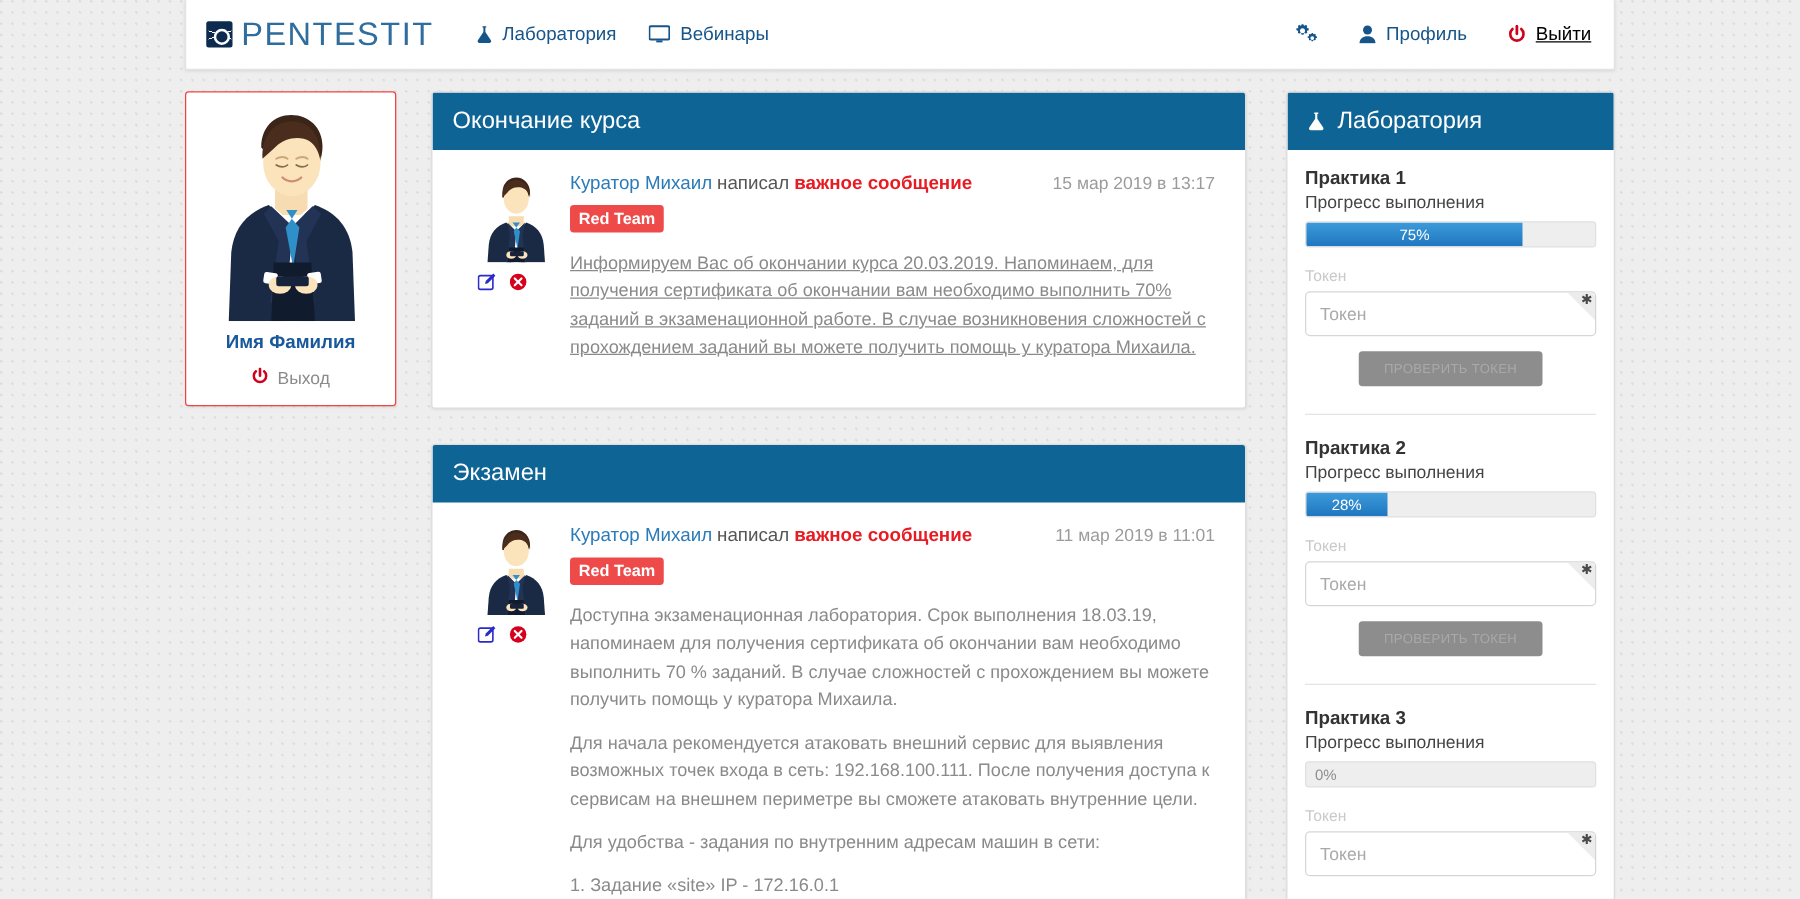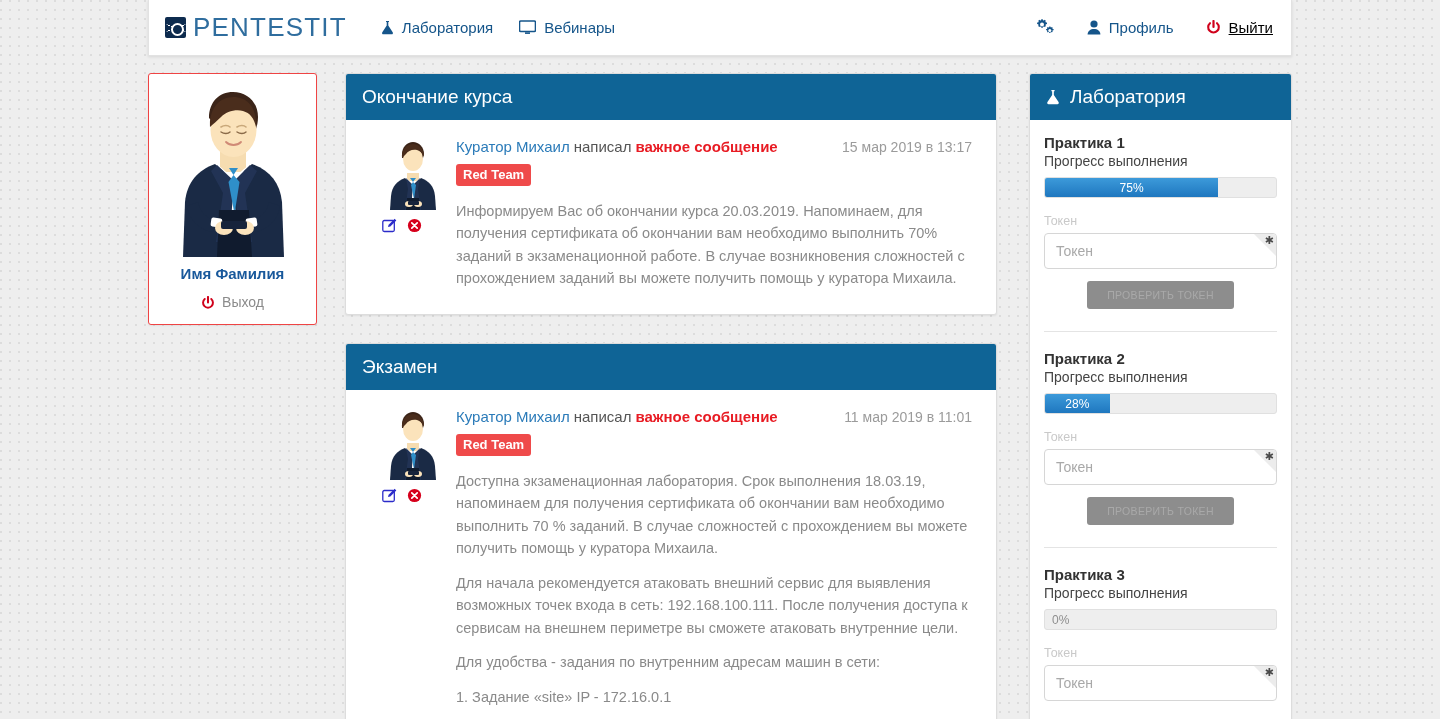--- a/index.html
+++ b/index.html
@@ -122,21 +122,21 @@
   }
   .avatar-wrap svg { display:block; width: 100%; height: 100%; }
   .profile-name {
     margin-top: 8px;
     font-size: 15px;
     font-weight: bold;
     color: #18589b;
   }
   .profile-logout {
     margin-top: 12px;
-    display: flex; align-items: flex-end; justify-content: center;
+    display: flex; align-items: flex-start; justify-content: center;
     gap: 7px;
     font-size: 14px;
     color: #8b8b8b;
     text-decoration: none;
   }
 
   
   .panel {
     background: #ffffff;
     border: 1px solid #dddddd;
@@ -201,21 +201,21 @@
     padding: 3px 7px 4px;
     border-radius: 3px;
   }
   .post-text { margin-top: 14px; }
   .post-text p {
     margin: 0 0 12px;
     color: #8a8a8a;
     font-size: 14.5px;
     line-height: 1.55;
   }
-  .post-text p:last-child { margin-bottom: 4px; }
+  .post-text p:last-child { margin-bottom: 16px; text-decoration: underline; }
 
   
   .lab-head { font-size: 19px; }
   .lab-body { padding: 14px 14px 18px; }
   .practice { padding-bottom: 4px; }
   .practice + .practice { border-top: 1px solid #e4e4e4; padding-top: 18px; margin-top: 18px; }
   .practice-title {
     font-size: 15px;
     font-weight: bold;
     color: #333333;

